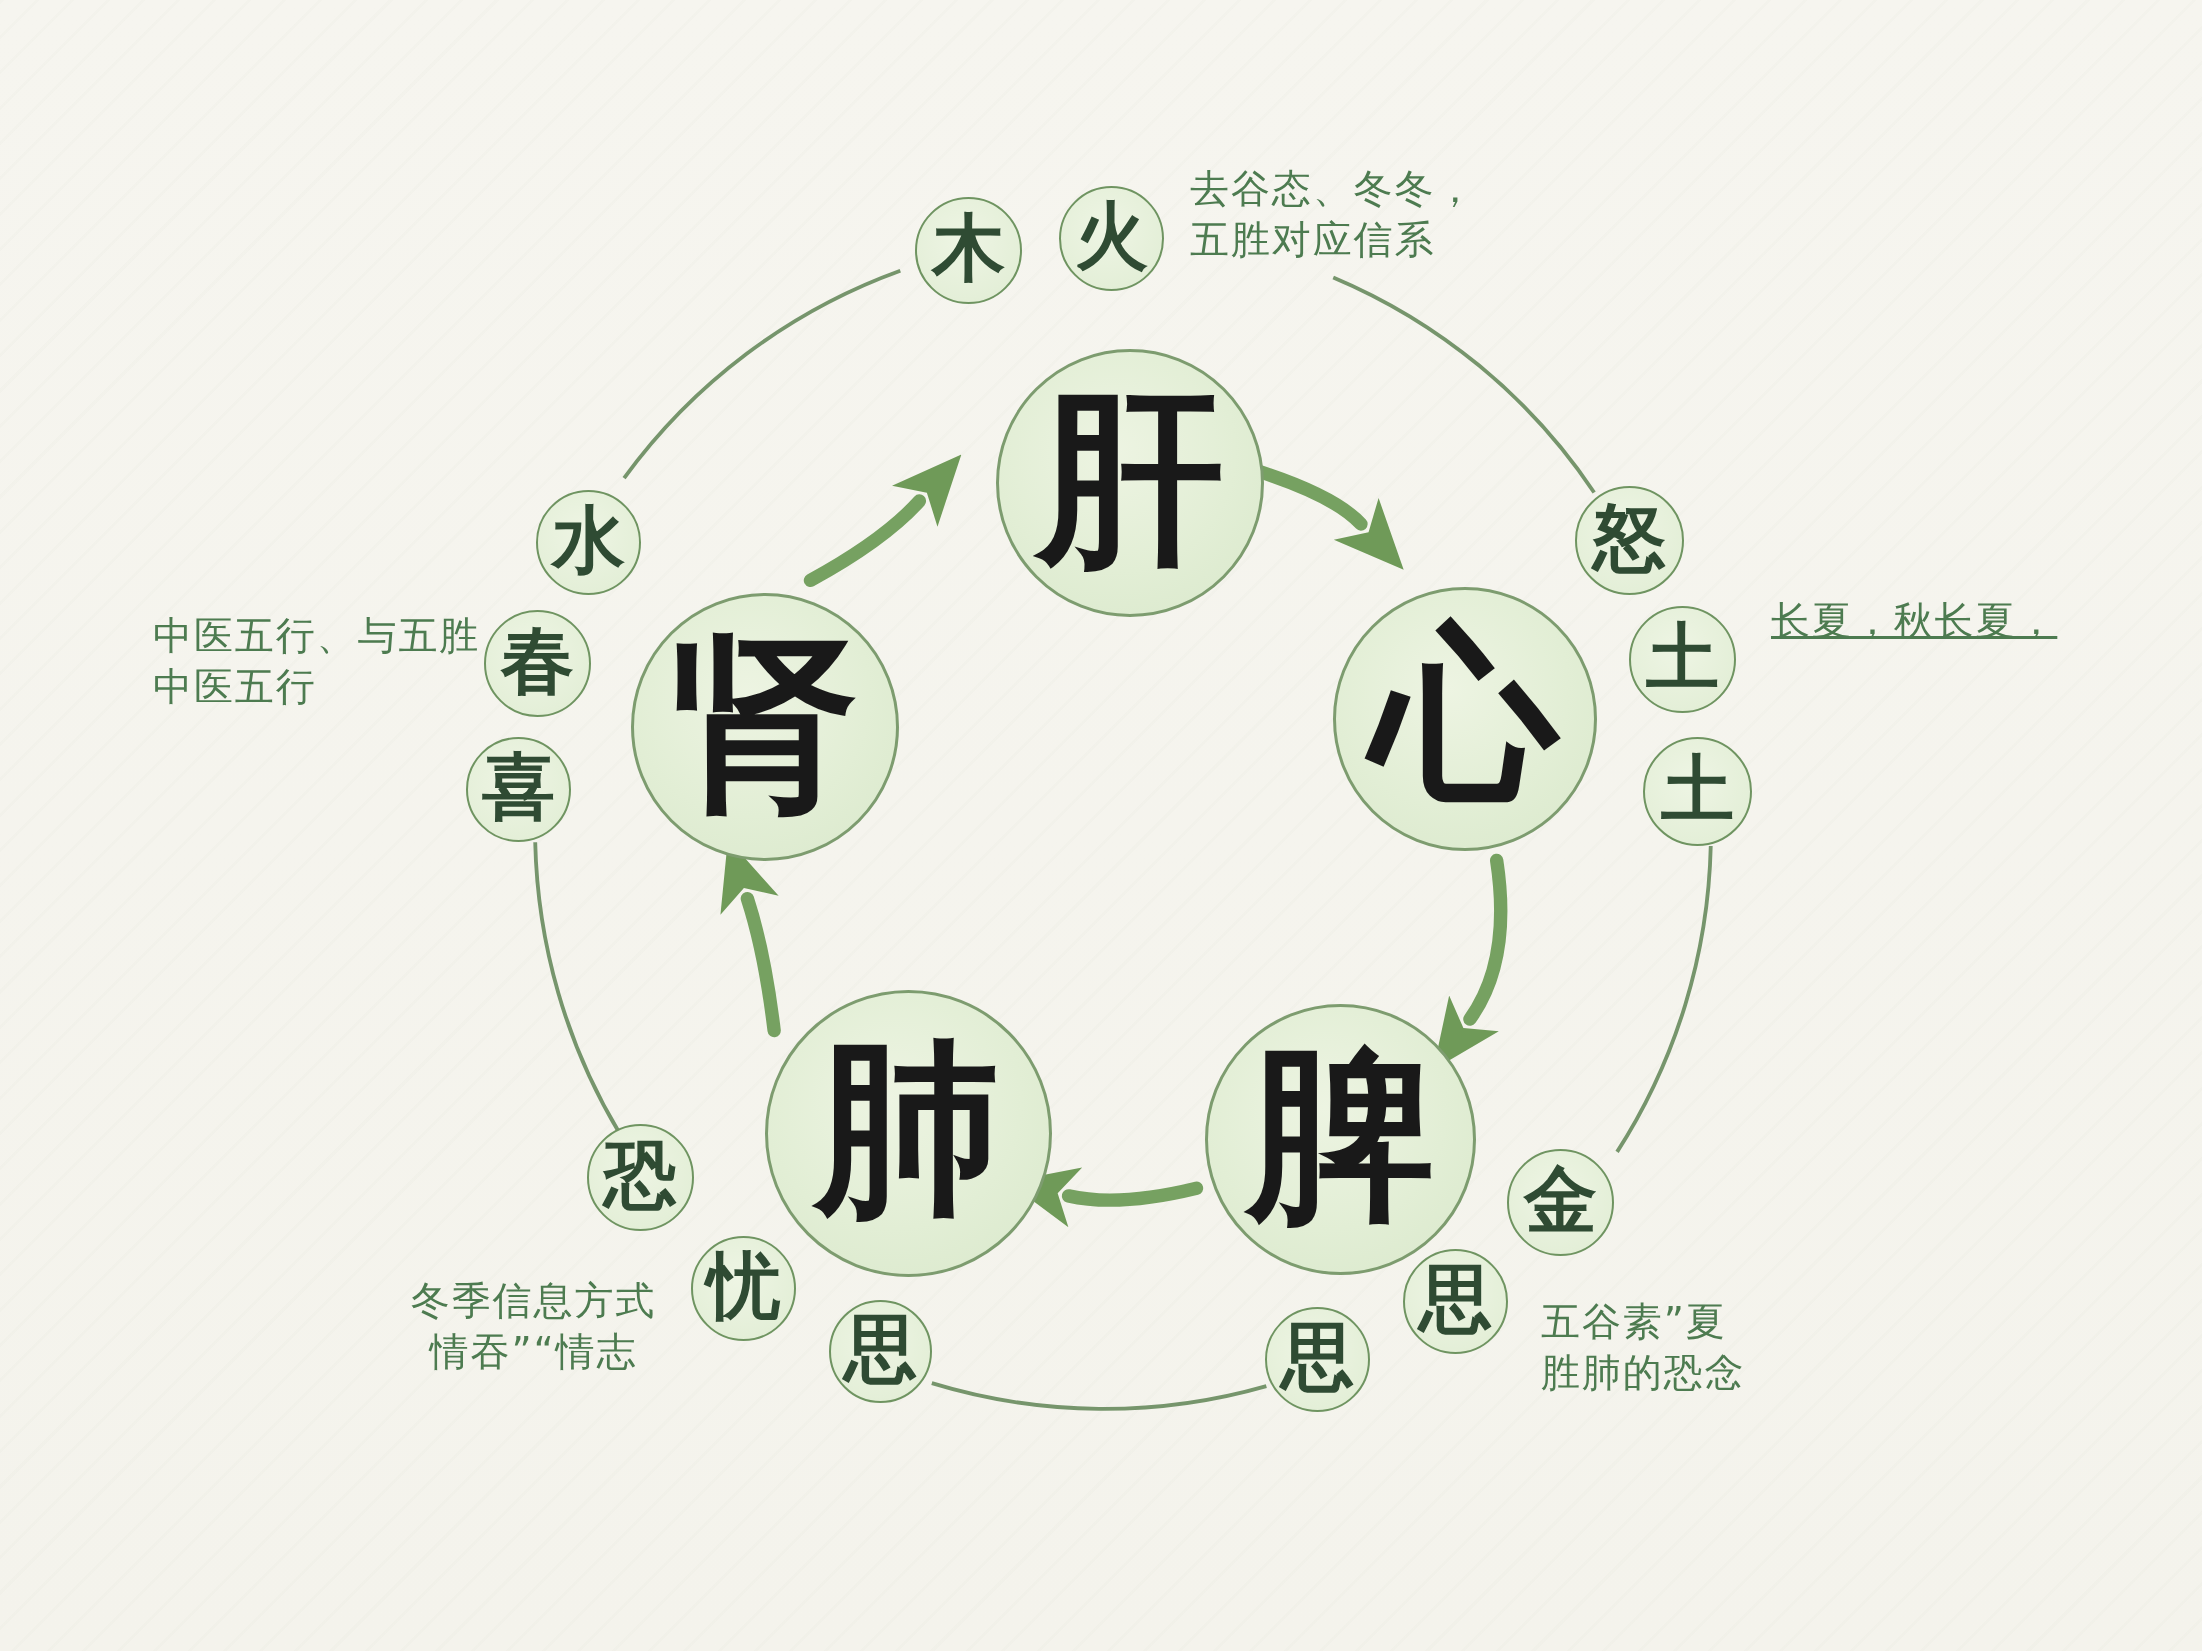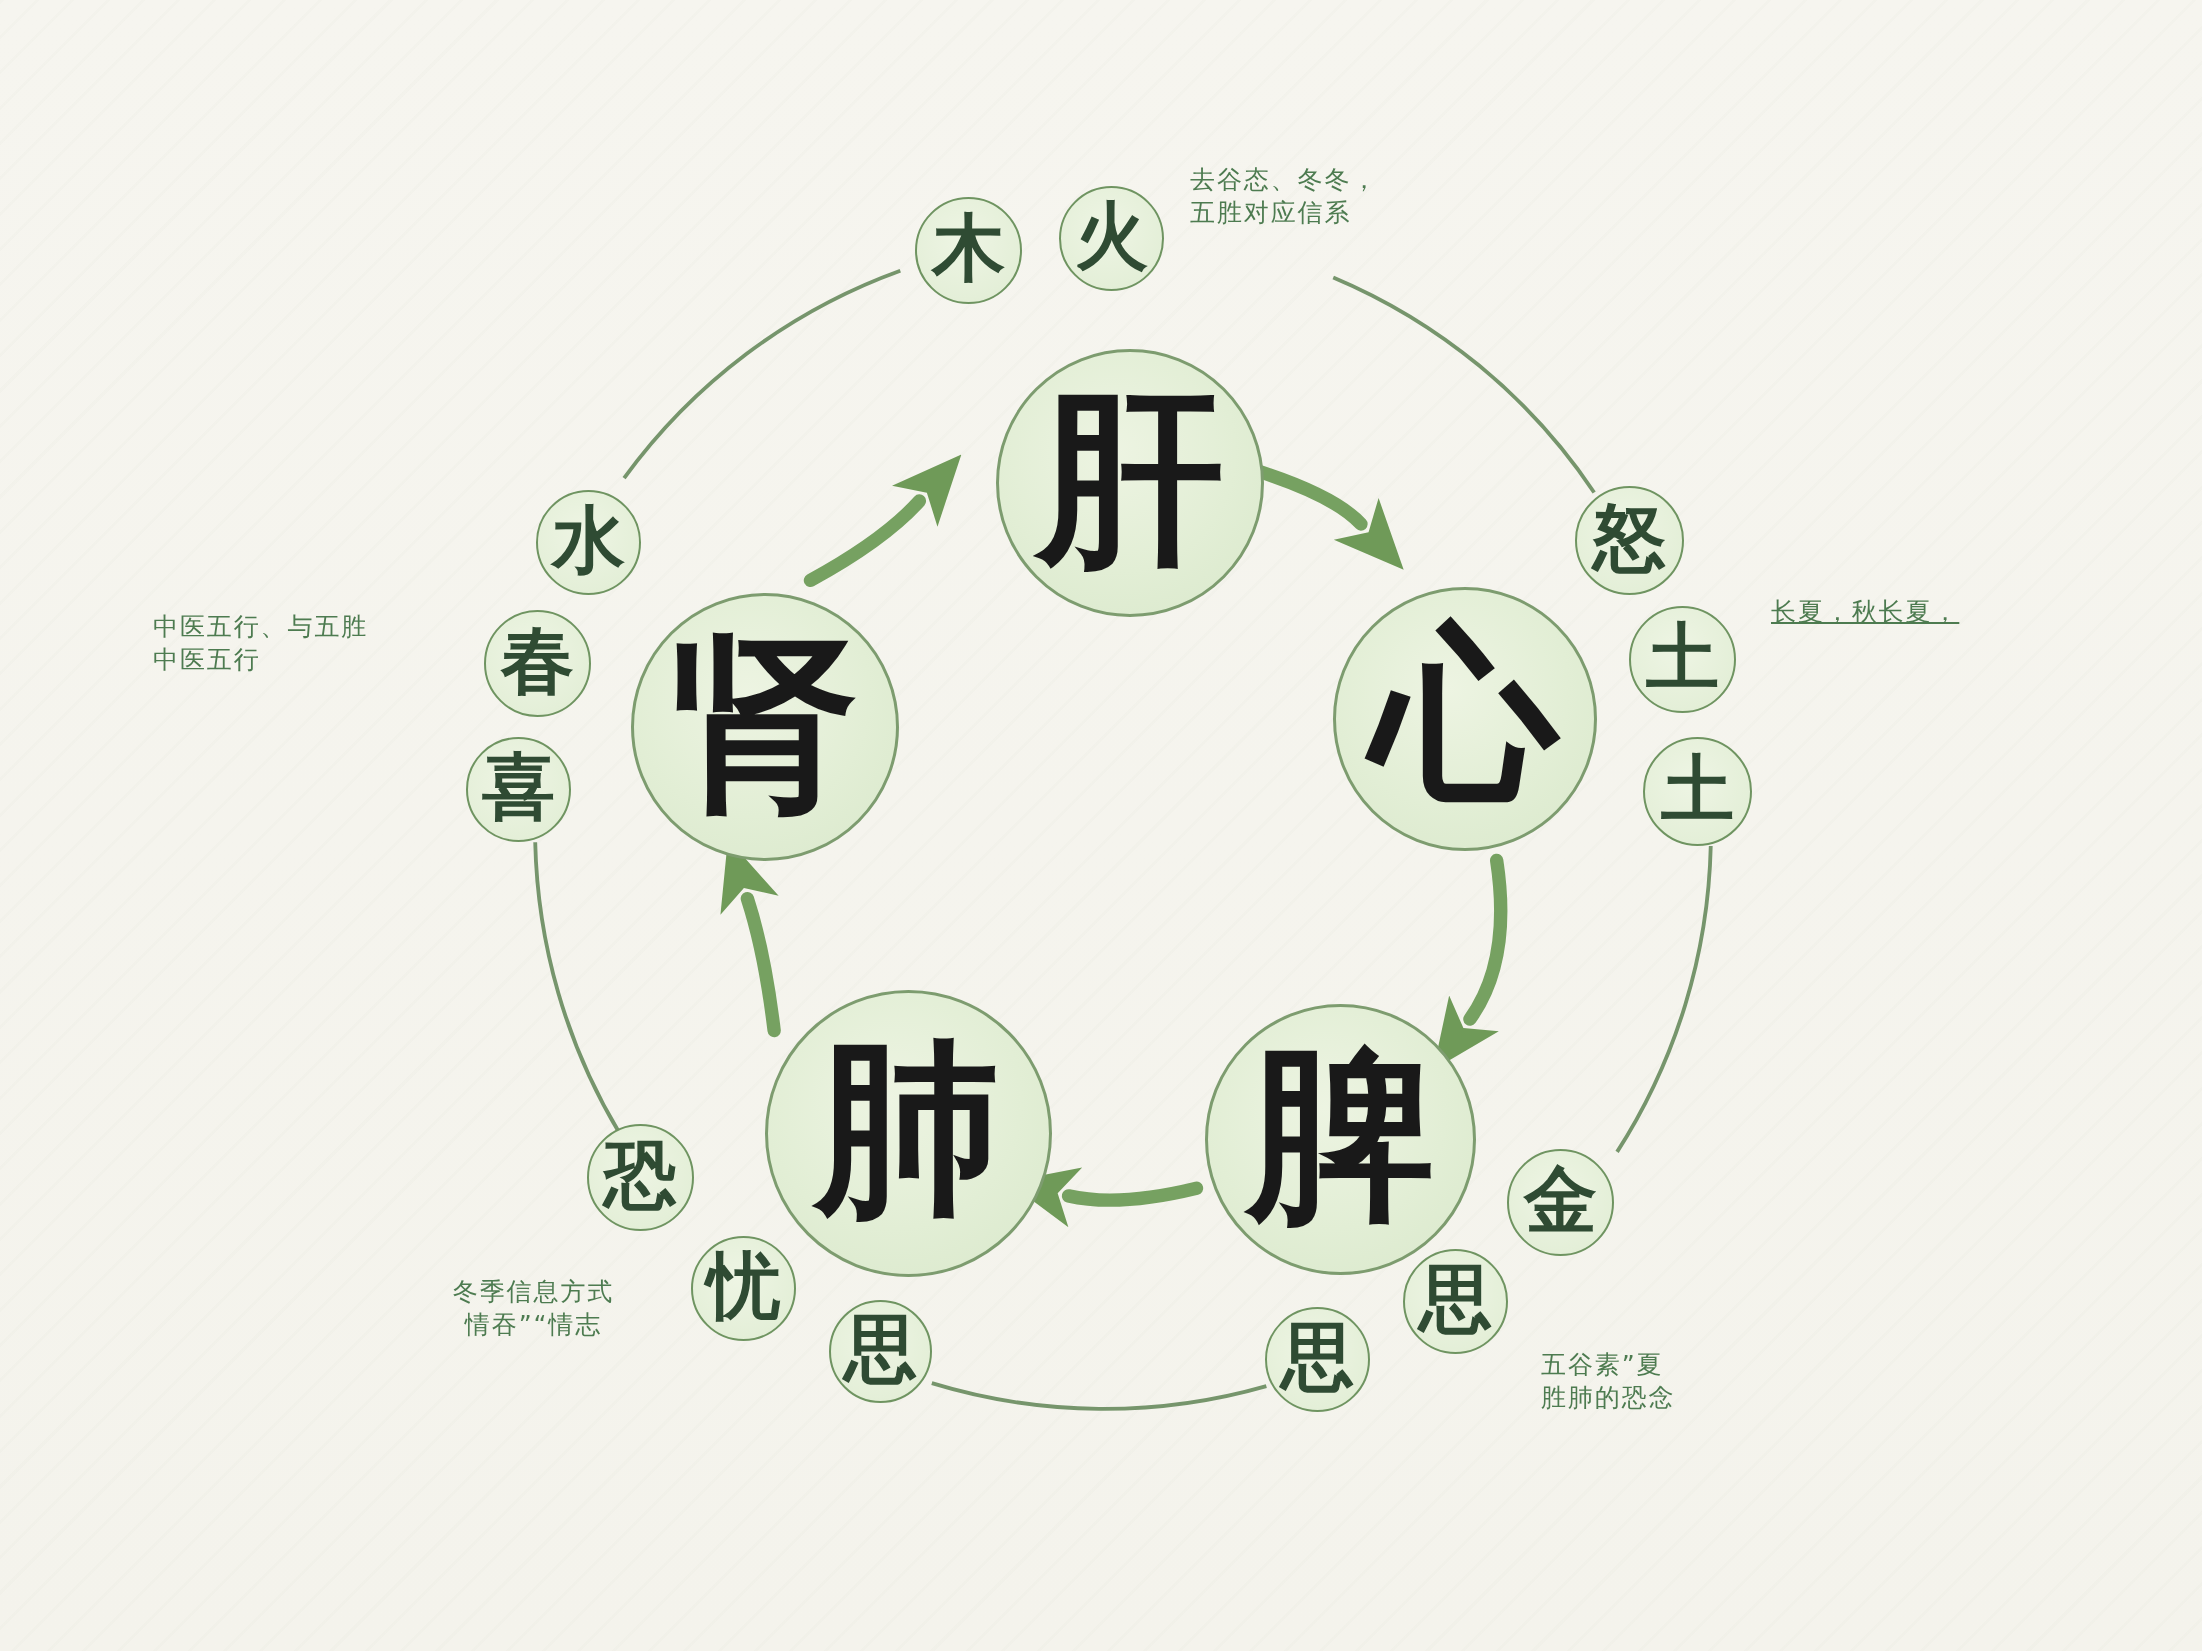--- a/index.html
+++ b/index.html
@@ -39,21 +39,21 @@
     box-sizing:border-box;
   }
   .sat .ch{
     font-family:"DejaVu Serif","Liberation Serif",serif;
     font-weight:bold;color:#2f4b33;font-size:73px;line-height:1;
     transform:translateY(-2.9px);
   }
 
   
   .anno{
-    position:absolute;color:#4d7b50;font-size:25px;line-height:1.32;
+    position:absolute;color:#4d7b50;font-size:39px;line-height:1.32;
     letter-spacing:1.9px;white-space:nowrap;
   }
   .anno.align-right{text-align:left;}
   .anno.align-center{text-align:center;}
 </style>
 </head>
 <body>
 
 <div class="canvas">
 
@@ -152,19 +152,19 @@
 
   <div class="anno" style="left:1771px;top:595px;text-decoration:underline;">
     <div>长夏，秋长夏，</div>
   </div>
 
   <div class="anno align-center" style="left:390px;top:1275px;width:287px;">
     <div>冬季信息方式</div>
     <div>情吞”“情志</div>
   </div>
 
-  <div class="anno" style="left:1541px;top:1348px;">
+  <div class="anno" style="left:1541px;top:1296px;">
     <div>五谷素”夏</div>
     <div>胜肺的恐念</div>
   </div>
 
 </div>
 
 
 </body></html>

